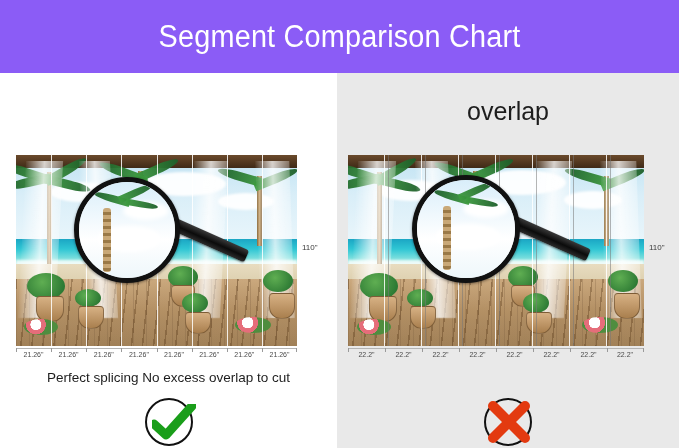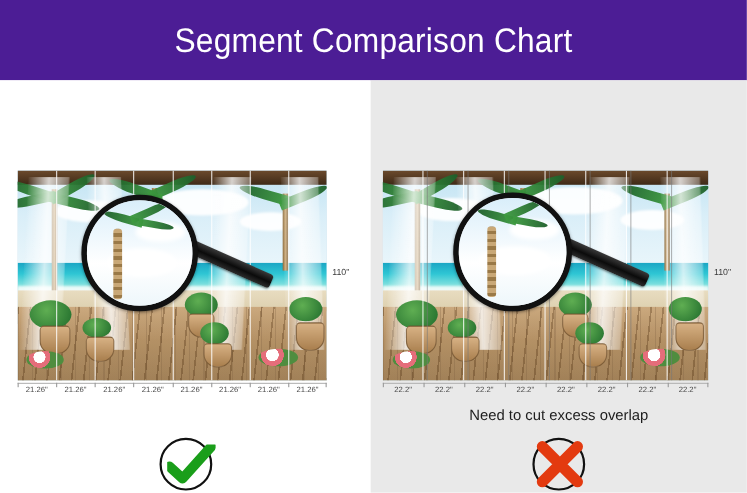--- a/index.html
+++ b/index.html
@@ -8,21 +8,21 @@
     background:#ffffff;
     font-family:"Liberation Sans", sans-serif;
     overflow:hidden;
     position:relative;
   }
   #page{position:relative;width:679px;height:448px;overflow:hidden;}
 
   
   .banner{
     position:absolute;left:0;top:0;width:679px;height:73px;
-    background:#4c1d95;
+    background:#8b5cf6;
     display:flex;align-items:center;justify-content:center;
   }
   .banner-title{
     color:#ffffff;
     font-size:31px;
     font-weight:400;
     letter-spacing:.2px;
     font-family:"Liberation Sans", sans-serif;
     transform:scaleX(.93);
   }
@@ -251,31 +251,33 @@
         <div class="width-label" style="left:17.5px;">21.26"</div>
         <div class="width-label" style="left:52.6px;">21.26"</div>
         <div class="width-label" style="left:87.8px;">21.26"</div>
         <div class="width-label" style="left:122.9px;">21.26"</div>
         <div class="width-label" style="left:158px;">21.26"</div>
         <div class="width-label" style="left:193.2px;">21.26"</div>
         <div class="width-label" style="left:228.3px;">21.26"</div>
         <div class="width-label" style="left:263.5px;">21.26"</div>
       </div>
 
+      <div class="caption" style="top:297px;">Perfect splicing No excess overlap to cut</div>
 
       <div class="mark" style="top:325px;">
         <div class="mark-circle">
           <svg class="check" viewBox="0 0 44 38">
             <path d="M2 20 L14 31 L40 2" fill="none" stroke="#1a9e1a" stroke-width="9" stroke-linecap="round" stroke-linejoin="round"></path>
           </svg>
         </div>
       </div>
     </div>
 
     <div class="panel panel-right">
+      <div class="panel-head">overlap</div>
 
       <div class="figure fig-right">
         <div class="mural">
           <div class="sky"></div>
           <div class="cloud" style="left:10%;top:13%;width:66px;height:21px;"></div>
           <div class="cloud" style="left:44%;top:8%;width:88px;height:25px;"></div>
           <div class="cloud" style="left:73%;top:19%;width:58px;height:18px;"></div>
           <div class="sea"></div>
           <div class="surf"></div>
           <div class="sand"></div>
@@ -373,21 +375,20 @@
         <div class="width-label" style="left:18.5px;">22.2"</div>
         <div class="width-label" style="left:55.5px;">22.2"</div>
         <div class="width-label" style="left:92.5px;">22.2"</div>
         <div class="width-label" style="left:129.5px;">22.2"</div>
         <div class="width-label" style="left:166.5px;">22.2"</div>
         <div class="width-label" style="left:203.5px;">22.2"</div>
         <div class="width-label" style="left:240.5px;">22.2"</div>
         <div class="width-label" style="left:277px;">22.2"</div>
       </div>
 
-      <div class="caption" style="top:297px;">Need to cut excess overlap</div>
 
       <div class="mark" style="top:325px;">
         <div class="mark-circle">
           <svg class="cross" viewBox="0 0 50 50">
             <path d="M9 9 L41 41 M41 9 L9 41" fill="none" stroke="#e33a10" stroke-width="10" stroke-linecap="round"></path>
           </svg>
         </div>
       </div>
     </div>
 

